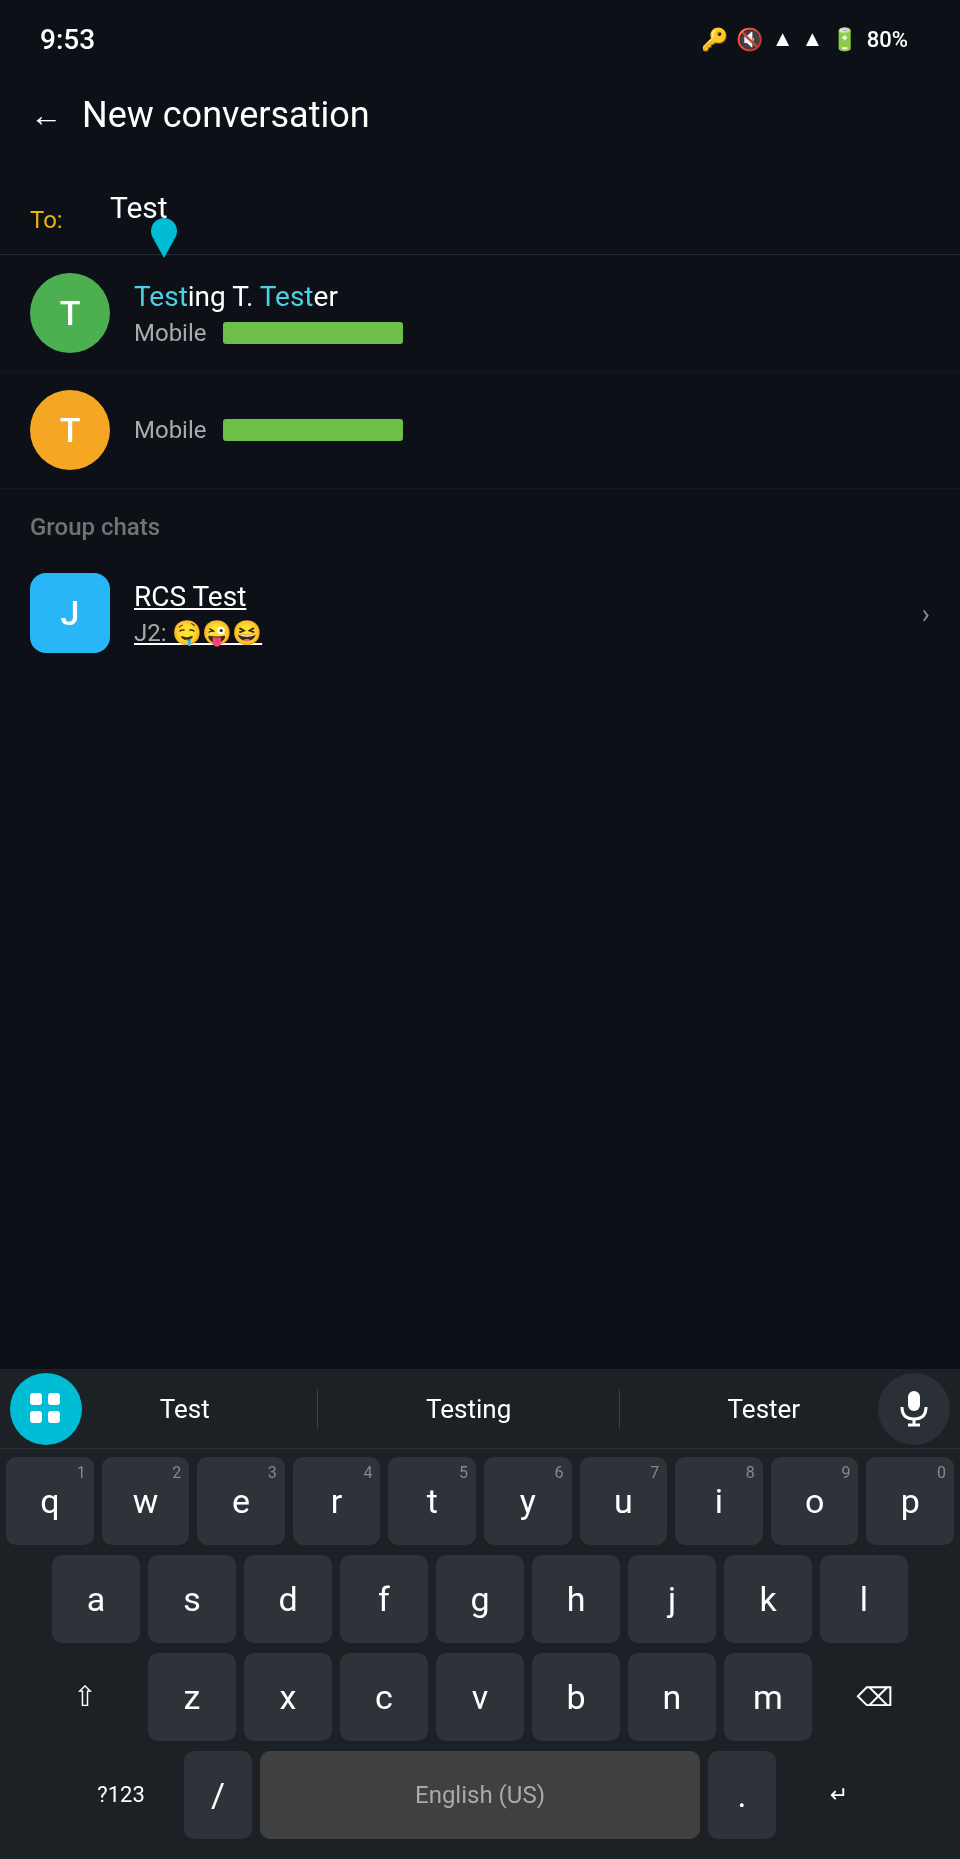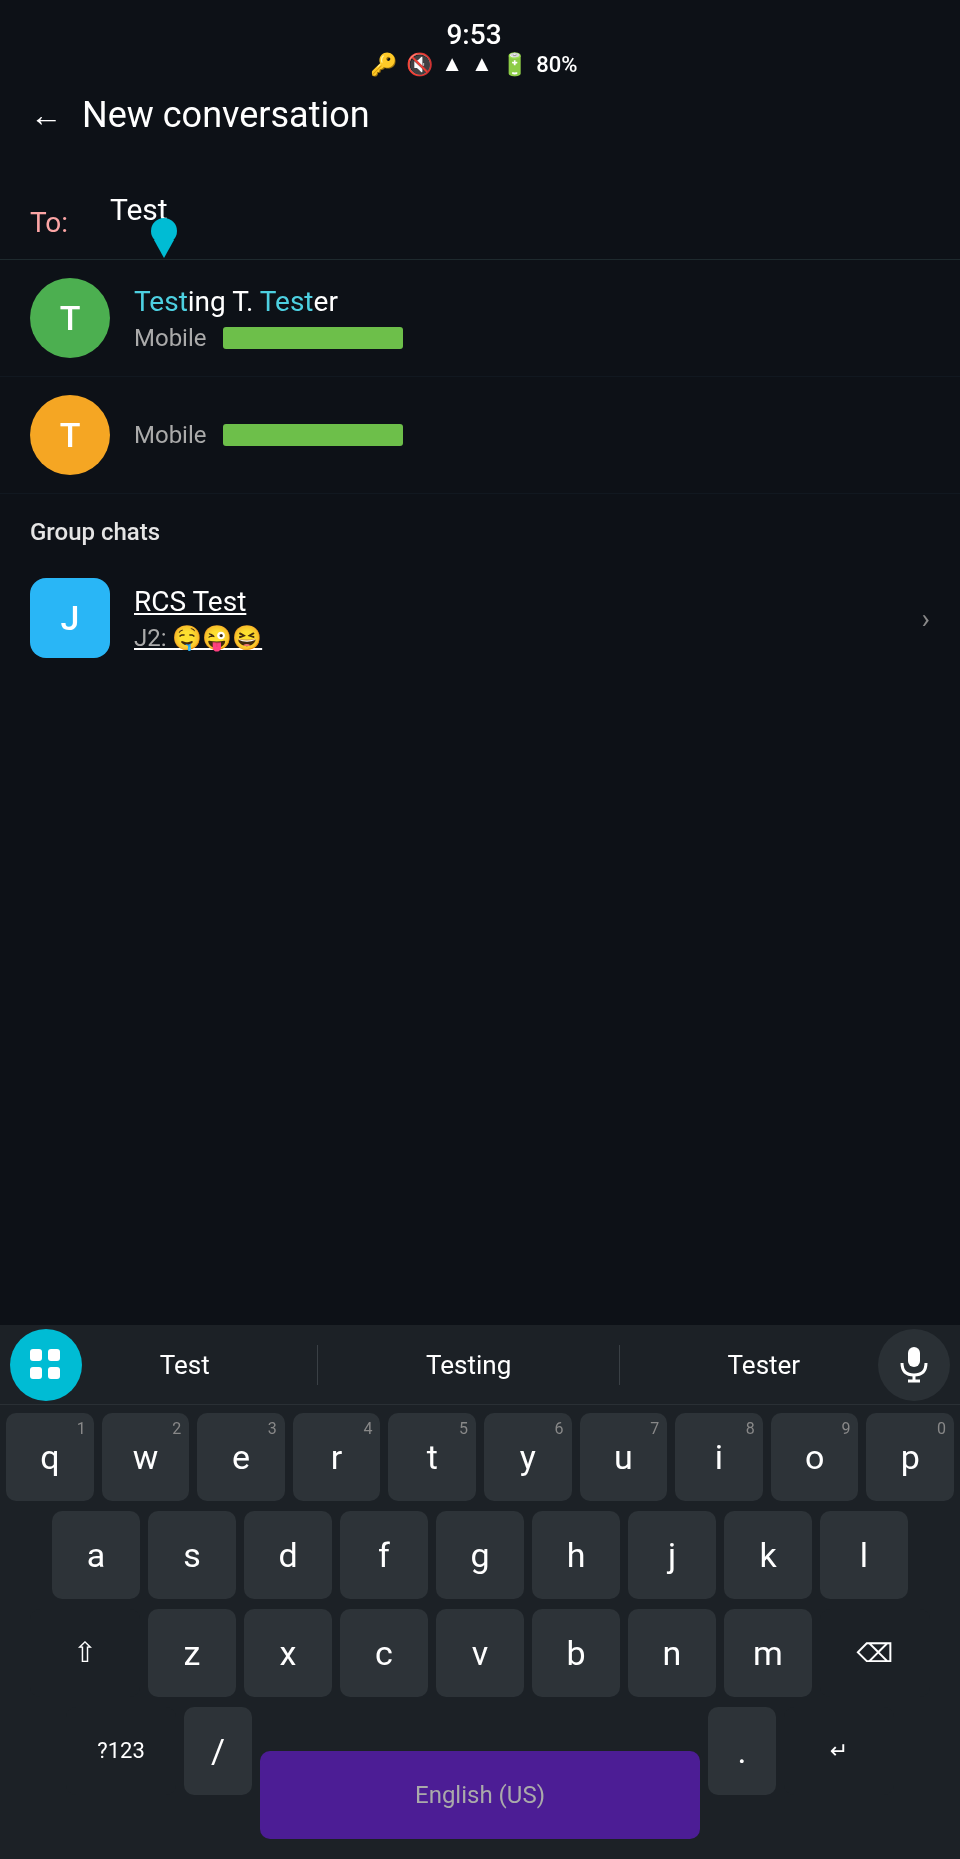--- a/index.html
+++ b/index.html
@@ -14,21 +14,20 @@
       position: relative;
     }
 
     
     .status-bar {
       display: flex;
       justify-content: space-between;
       align-items: center;
       padding: 18px 52px 10px 40px;
       height: 70px;
-      flex-direction: column;
     }
     .status-time {
       font-size: 28px;
       font-weight: 500;
       color: #ffffff;
     }
     .status-icons {
       display: flex;
       align-items: center;
       gap: 8px;
@@ -62,22 +61,22 @@
 
     
     .to-field {
       display: flex;
       align-items: center;
       padding: 20px 30px;
       border-bottom: 1px solid #1e2a2e;
       position: relative;
     }
     .to-label {
-      font-size: 28px;
-      color: #fca5a5;
+      font-size: 24px;
+      color: #eab308;
       margin-right: 20px;
       min-width: 60px;
       margin-top: 26px;
     }
     .to-input-area {
       display: flex;
       flex-direction: column;
       position: relative;
     }
     .to-text {
@@ -137,21 +136,21 @@
       height: 22px;
       background: #6dbf4a;
       border-radius: 3px;
       margin-left: 6px;
     }
 
     
     .section-header {
       padding: 24px 30px 14px 30px;
       font-size: 24px;
-      color: #e5e5e5;
+      color: #737373;
       font-weight: 500;
     }
 
     
     .group-item {
       display: flex;
       align-items: center;
       padding: 18px 30px;
       cursor: pointer;
     }
@@ -295,24 +294,23 @@
     }
     .key-special .key-letter {
       font-size: 28px;
     }
     .key-backspace {
       background: #1c2126;
       flex: 1.4;
       max-width: 110px;
     }
     .key-space {
-      background: #4c1d95;
+      background: #404040;
       flex: 5;
       max-width: 400px;
-      margin-top: 44px;
     }
   </style>
 </head>
 <body>
 
 <div class="status-bar">
   <span class="status-time">9:53</span>
   <div class="status-icons">
     <span>🔑</span>
     <span>🔇</span>

